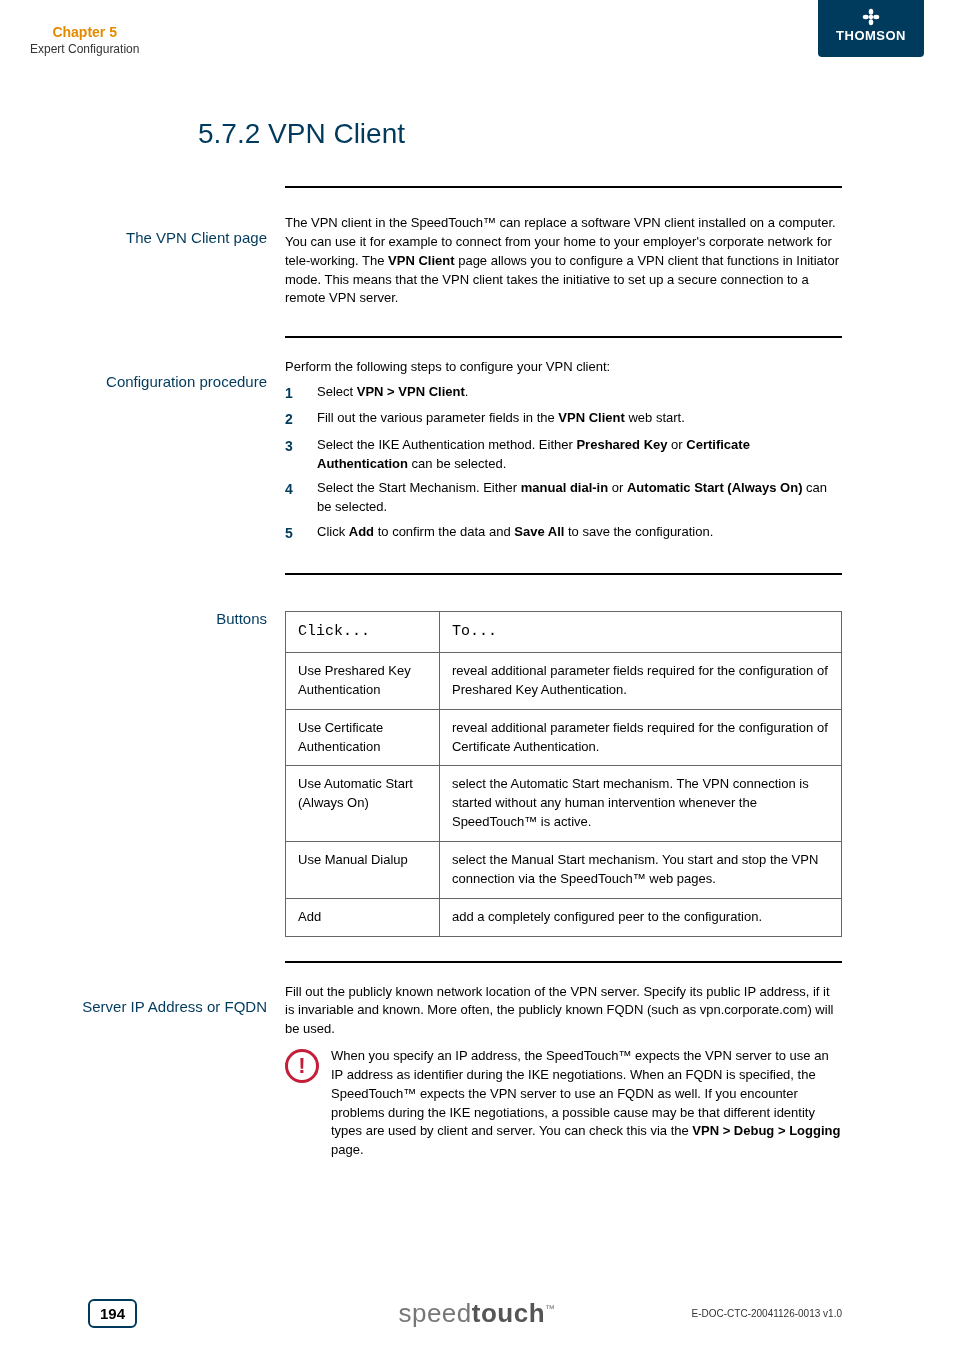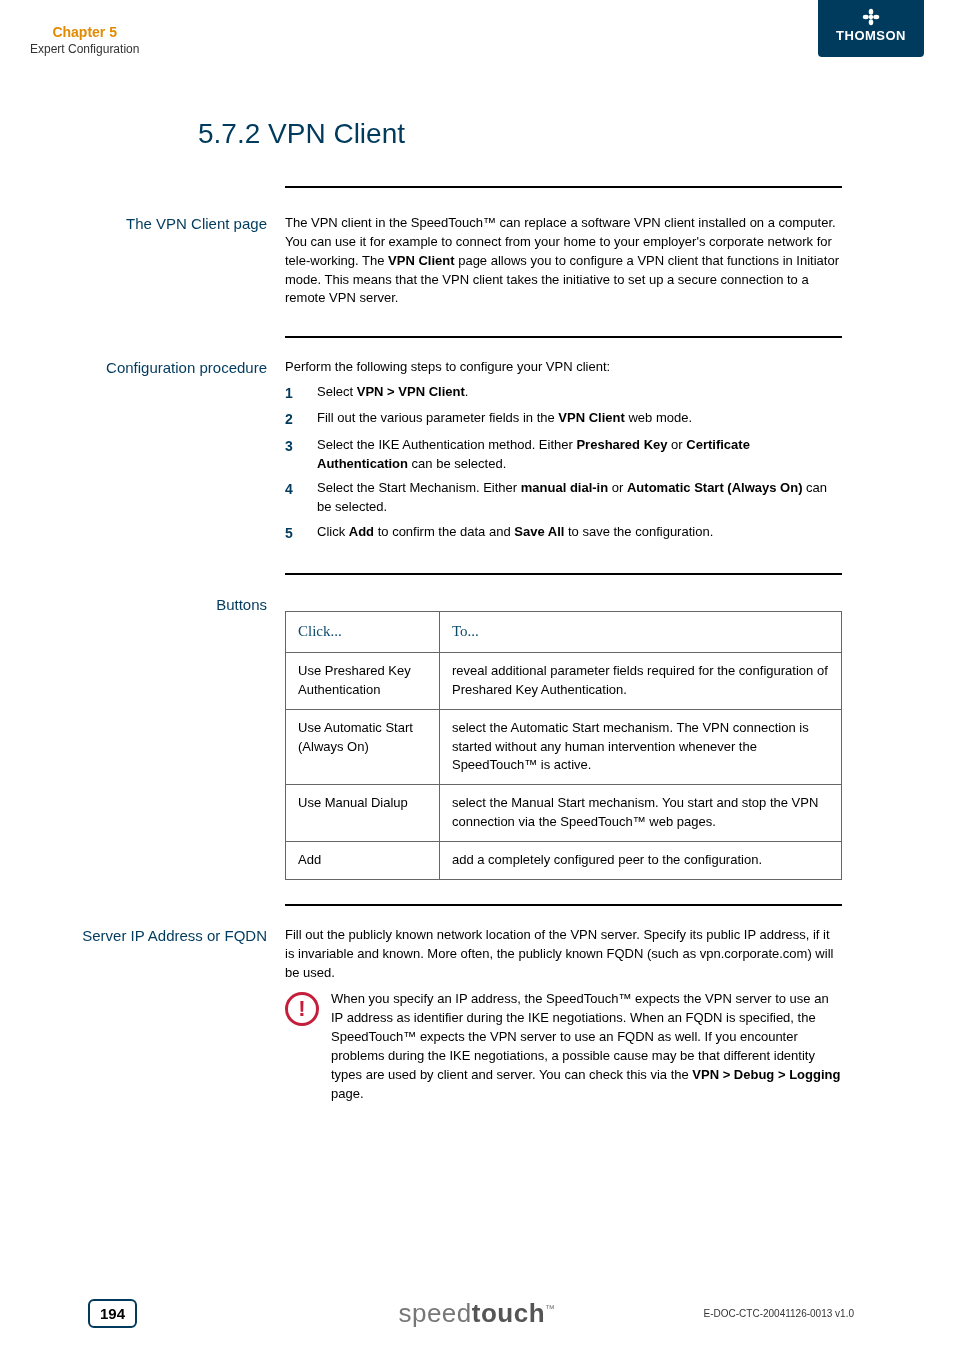--- a/index.html
+++ b/index.html
@@ -65,20 +65,21 @@
   }
   .section .label {
     width: 255px;
     min-width: 255px;
     text-align: right;
     padding-right: 18px;
     color: #003A5D;
     font-family: "Trebuchet MS", Arial, sans-serif;
     font-size: 15px;
     line-height: 1.35;
+    margin-top: 14px;
   }
   .section .body {
     flex: 1;
     font-size: 13px;
     line-height: 1.45;
   }
   .body p { margin-bottom: 4px; }
   .section-divider {
     margin-left: 255px;
     border-top: 2px solid #000;
@@ -95,23 +96,23 @@
     margin-top: 16px;
     font-size: 13px;
   }
   table.btn-table th, table.btn-table td {
     border: 1px solid #666;
     padding: 9px 12px;
     text-align: left;
     vertical-align: top;
   }
   table.btn-table th {
-    color: #0c4a6e;
+    color: #000000;
     font-weight: normal;
-    font-family: Liberation Serif, serif;
+    font-family: Liberation Mono, monospace;
     font-size: 15px;
   }
   .note-row { display: flex; gap: 12px; margin-top: 8px; }
   .note-icon {
     width: 34px; height: 34px;
     border: 3px solid #C41E3A;
     border-radius: 50%;
     color: #C41E3A;
     font-weight: bold;
     font-size: 22px;
@@ -150,21 +151,21 @@
     font-size: 26px;
     color: #777;
     letter-spacing: 0.5px;
   }
   .footer-brand b { color: #555; font-weight: bold; }
   .footer-brand sup { font-size: 10px; vertical-align: super; }
   .doc-id {
     font-size: 10px;
     color: #333;
     position: absolute;
-    right: 100px;
+    right: 112px;
   }
   b { font-weight: bold; }
 </style>
 </head>
 <body>
 
 <div class="header">
   <div class="chapter-block">
     <div class="chapter-title">Chapter 5</div>
     <div class="chapter-sub">Expert Configuration</div>
@@ -203,21 +204,21 @@
     <div class="label">Configuration procedure</div>
     <div class="body">
       <p>Perform the following steps to configure your VPN client:</p>
       <ol class="steps">
         <li>
             <span class="num">1</span>
             <span class="txt"><span>Select </span><b>VPN &gt; VPN Client</b><span>.</span></span>
           </li>
         <li>
             <span class="num">2</span>
-            <span class="txt"><span>Fill out the various parameter fields in the </span><b>VPN Client</b><span> web mode.</span></span>
+            <span class="txt"><span>Fill out the various parameter fields in the </span><b>VPN Client</b><span> web start.</span></span>
           </li>
         <li>
             <span class="num">3</span>
             <span class="txt"><span>Select the IKE Authentication method. Either </span><b>Preshared Key</b><span> or </span><b>Certificate Authentication</b><span> can be selected.</span></span>
           </li>
         <li>
             <span class="num">4</span>
             <span class="txt"><span>Select the Start Mechanism. Either </span><b>manual dial-in</b><span> or </span><b>Automatic Start (Always On)</b><span> can be selected.</span></span>
           </li>
         <li>
@@ -236,20 +237,24 @@
         <thead>
           <tr>
             <th>Click...</th>
             <th>To...</th>
           </tr>
         </thead>
         <tbody>
           <tr>
               <td>Use Preshared Key Authentication</td>
               <td>reveal additional parameter fields required for the configuration of Preshared Key Authentication.</td>
+            </tr>
+          <tr>
+              <td>Use Certificate Authentication</td>
+              <td>reveal additional parameter fields required for the configuration of Certificate Authentication.</td>
             </tr>
           <tr>
               <td>Use Automatic Start (Always On)</td>
               <td>select the Automatic Start mechanism. The VPN connection is started without any human intervention whenever the SpeedTouch™ is active.</td>
             </tr>
           <tr>
               <td>Use Manual Dialup</td>
               <td>select the Manual Start mechanism. You start and stop the VPN connection via the SpeedTouch™ web pages.</td>
             </tr>
           <tr>

